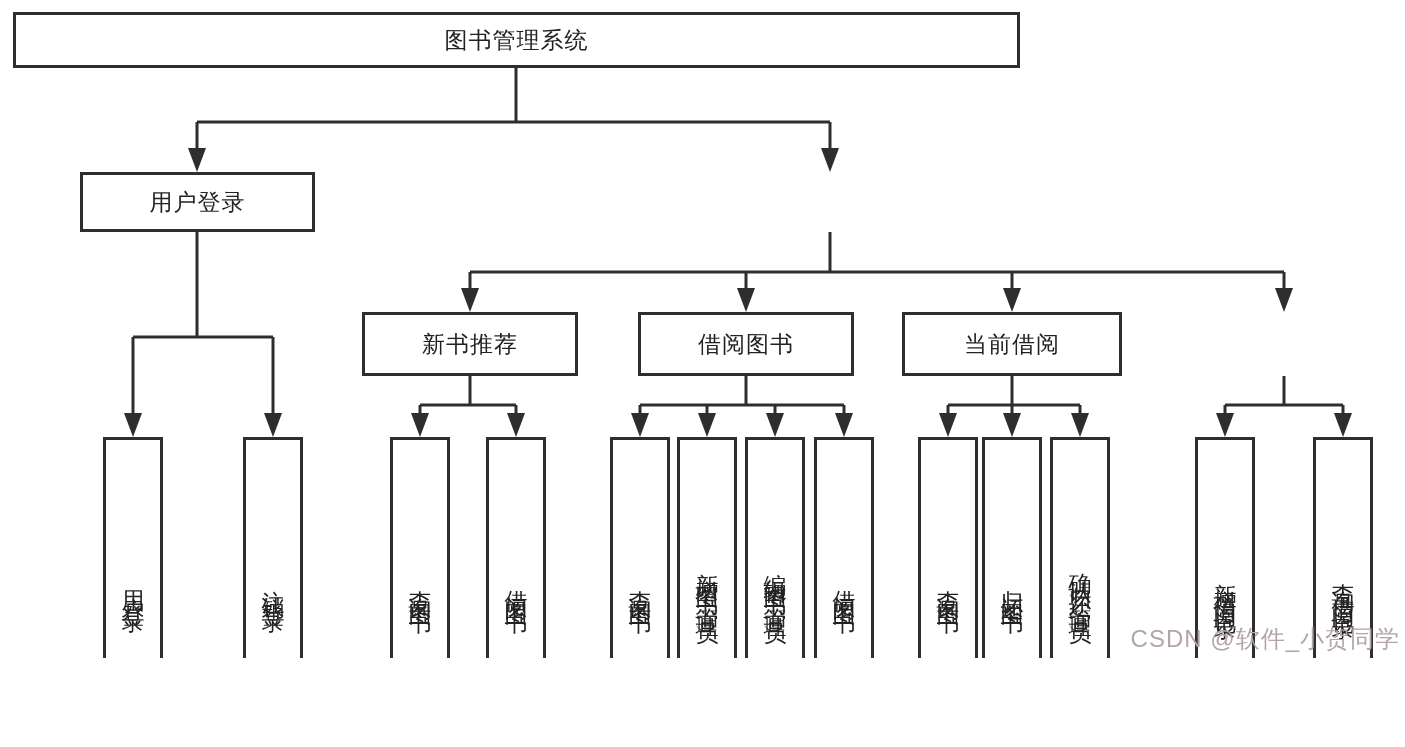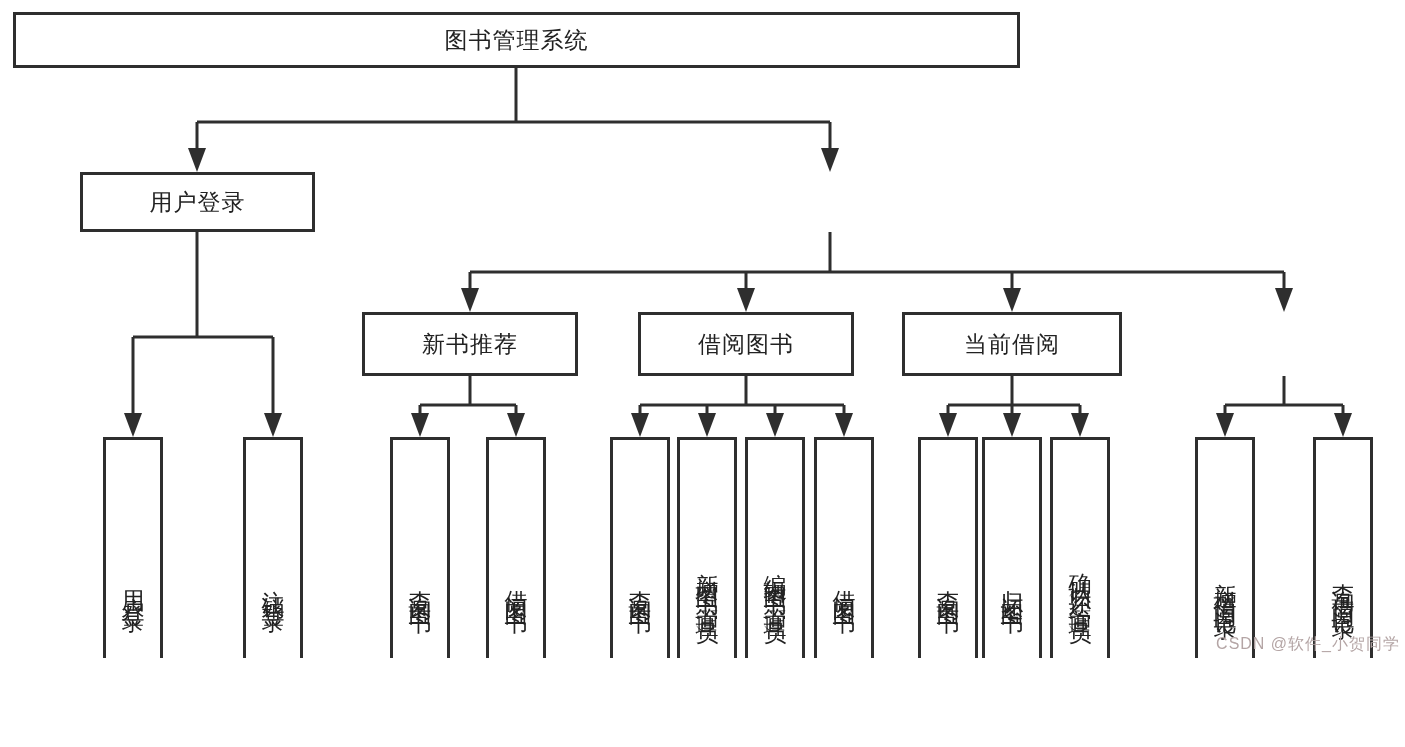--- a/index.html
+++ b/index.html
@@ -21,21 +21,21 @@
     color:var(--text);
   }
   .box.h{font-size:23px;letter-spacing:1px;white-space:nowrap;}
   .box.v{
     font-size:23px;
     writing-mode:vertical-rl;text-orientation:mixed;
     letter-spacing:7px;line-height:1;
   }
   .watermark{
     position:absolute;right:5px;bottom:3px;
-    font-size:16px;color:var(--watermark);letter-spacing:1px;white-space:nowrap;
+    font-size:24px;color:var(--watermark);letter-spacing:1px;white-space:nowrap;
   }
 </style>
 </head>
 <body>
 
 <div class="canvas">
 
   <svg class="connectors" width="1405" height="747" viewBox="0 0 1405 747" aria-hidden="true">
 
     <g>

